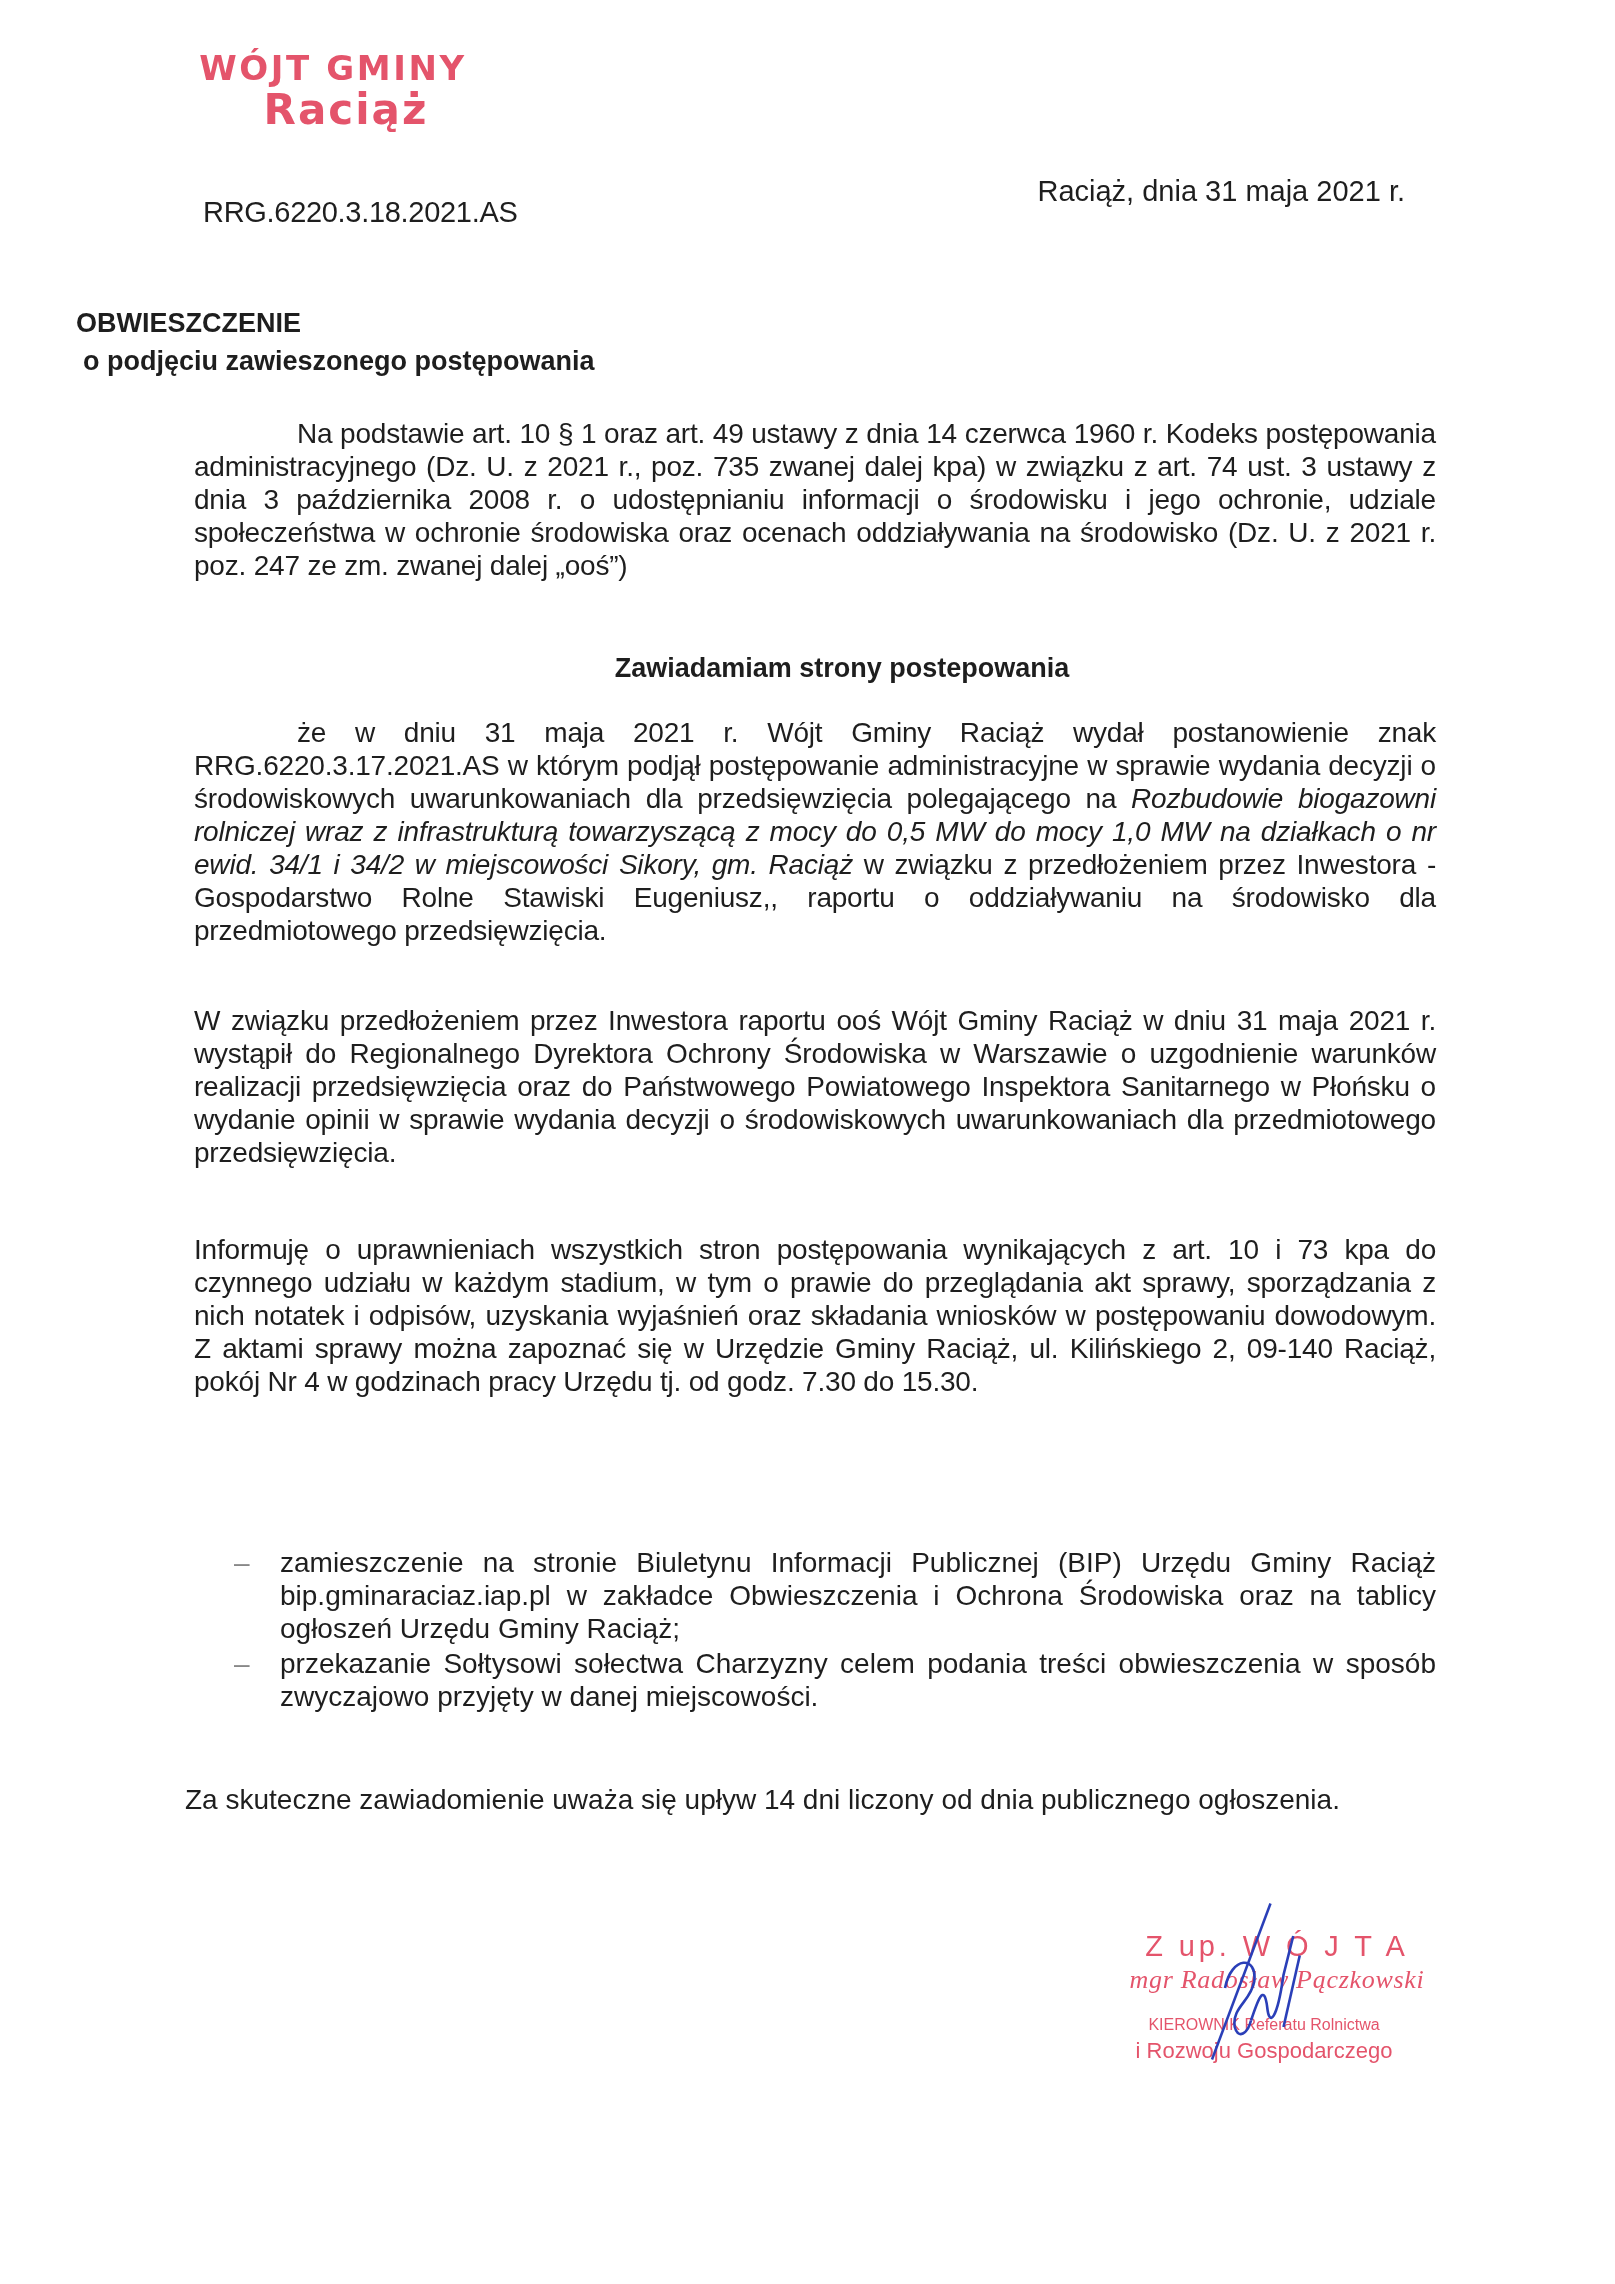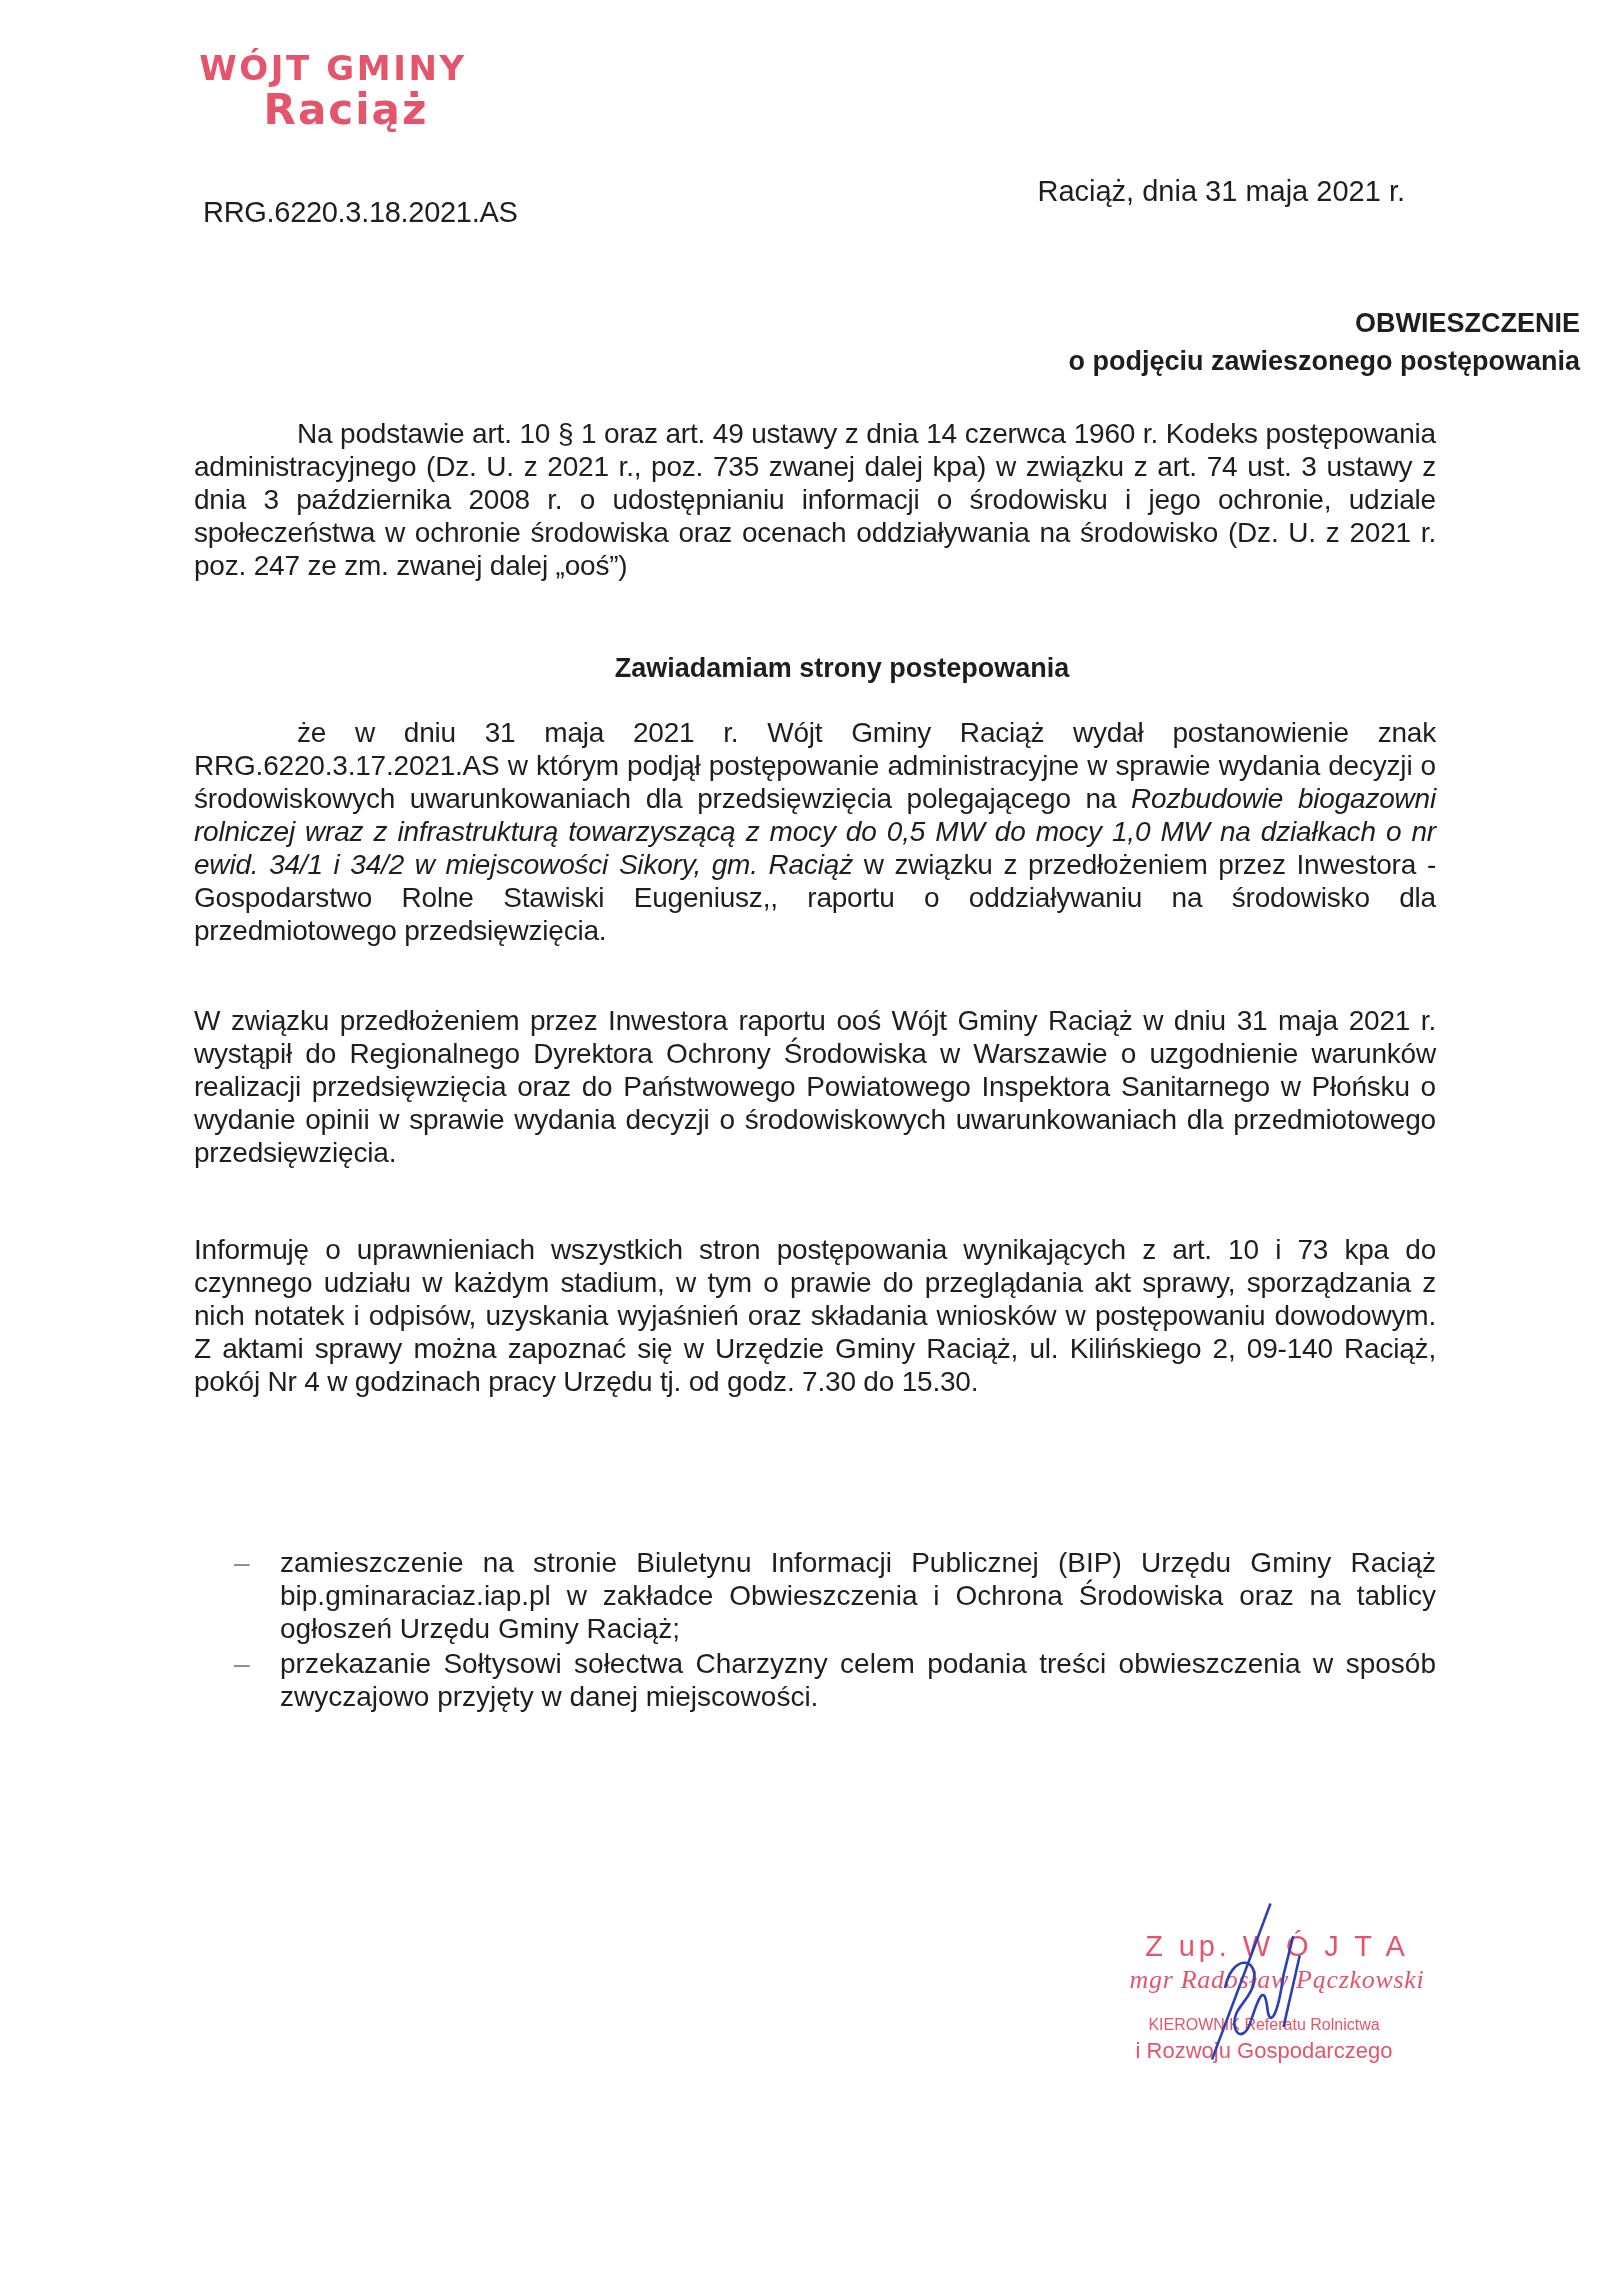--- a/index.html
+++ b/index.html
@@ -9,21 +9,21 @@
 
     
     .stamp { position: absolute; left: 196px; top: 47px; width: 274px; color: #e4546b;
              font-family: "DejaVu Sans", sans-serif; font-weight: bold; text-align: center; }
     .stamp .l1 { font-size: 34px; letter-spacing: 2.6px; line-height: 42px; }
     .stamp .l2 { font-size: 42px; letter-spacing: 2px; line-height: 42px; margin-left: 26px; }
 
     .ref { position: absolute; left: 203px; top: 196px; font-size: 29px; letter-spacing: -0.3px; }
     .place-date { position: absolute; right: 175px; top: 175px; font-size: 29px; }
 
-    .title-block { position: absolute; left: 0; width: 100%; top: 304px; text-align: right; }
+    .title-block { position: absolute; left: 0; width: 100%; top: 304px; text-align: left; padding-left: 24px; }
     .title-block .t1 { font-size: 27px; font-weight: bold; line-height: 38px; margin-left: 52px; }
     .title-block .t2 { font-size: 27px; font-weight: bold; line-height: 38px; margin-left: 59px; }
 
     .para { position: absolute; left: 194px; width: 1242px; font-size: 28px; line-height: 33px;
             text-align: justify; letter-spacing: -0.2px; }
     .indent { text-indent: 103px; }
     .notify { position: absolute; left: 0; width: 100%; top: 653px; text-align: center;
               font-size: 27px; font-weight: bold; margin-left: 52px; }
     .bi { font-weight: normal; font-style: italic; }
 
@@ -79,20 +79,21 @@
         <span class="dash">–</span>
         <span>zamieszczenie na stronie Biuletynu Informacji Publicznej (BIP) Urzędu Gminy Raciąż bip.gminaraciaz.iap.pl w zakładce Obwieszczenia i Ochrona Środowiska oraz na tablicy ogłoszeń Urzędu Gminy Raciąż;</span>
       </li>
       <li>
         <span class="dash">–</span>
         <span>przekazanie Sołtysowi sołectwa Charzyzny celem podania treści obwieszczenia w sposób zwyczajowo przyjęty w danej miejscowości.</span>
       </li>
     </ul>
   </div>
 
+  <p class="closing" style="margin:0;">Za skuteczne zawiadomienie uważa się upływ 14 dni liczony od dnia publicznego ogłoszenia.</p>
 
   <div class="sign">
     <div class="zup">Z up. W Ó J T A</div>
     <div class="name">mgr Radosław Pączkowski</div>
     <div class="role1">KIEROWNIK Referatu Rolnictwa</div>
     <div class="role2">i Rozwoju Gospodarczego</div>
   </div>
 
   <svg class="signature-svg" viewBox="0 0 200 260">
     <path d="M130 10 L40 250" stroke="#2a3fb8" stroke-width="4" fill="none"></path>

